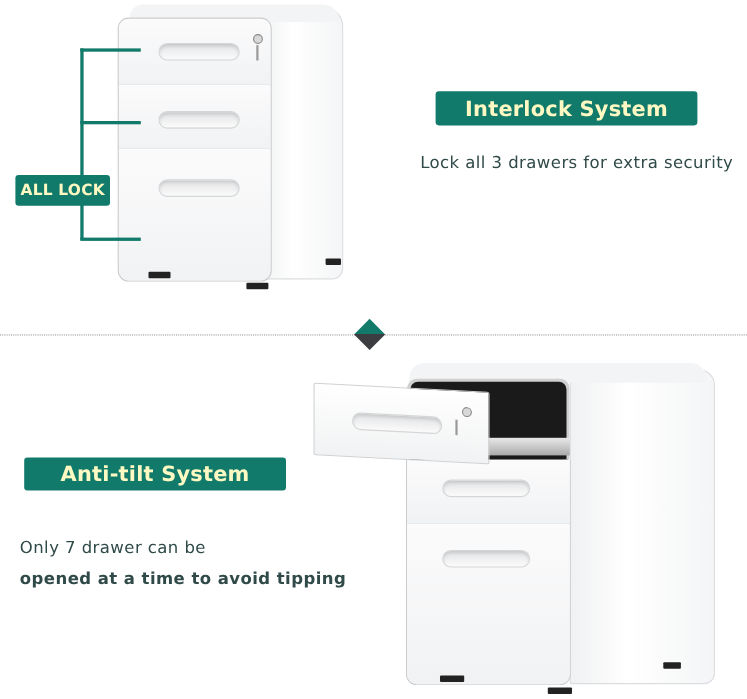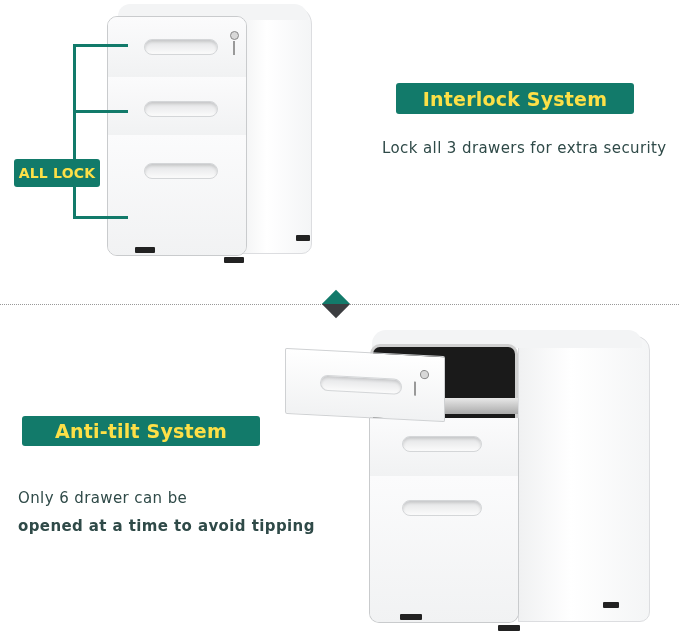--- a/index.html
+++ b/index.html
@@ -1,18 +1,18 @@
 <!DOCTYPE html>
 <html><head>
 <meta charset="utf-8">
 <style>
   html,body{margin:0;padding:0;background:#fff;}
   body{width:679px;height:635px;position:relative;overflow:hidden;font-family:"DejaVu Sans","Liberation Sans",sans-serif;}
   .abs{position:absolute;}
-  .badge{position:absolute;background:#127a6a;color:#fde047;border-radius:3px;font-weight:bold;display:flex;align-items:center;justify-content:center;letter-spacing:0.2px;}
+  .badge{position:absolute;background:#127a6a;color:#fef9c3;border-radius:3px;font-weight:bold;display:flex;align-items:center;justify-content:center;letter-spacing:0.2px;}
   .desc{position:absolute;color:#2f4a48;font-size:15px;letter-spacing:0.4px;line-height:28px;}
   .bracket{position:absolute;background:#127a6a;}
   
   .cab-side{position:absolute;background:linear-gradient(90deg,#f0f1f2 0%,#ffffff 40%,#f4f5f6 100%);}
   .cab-front{position:absolute;background:#f7f7f8;border:1px solid #c9cbcd;border-radius:10px;box-sizing:border-box;overflow:hidden;}
   .drawer{position:absolute;left:0;right:0;border-bottom:1px solid #b9bbbd;background:linear-gradient(180deg,#fbfbfc,#f1f2f3);}
   .handle{position:absolute;height:14px;border-radius:8px;background:linear-gradient(180deg,#e2e3e5,#fbfbfb);border:1px solid #d4d6d8;box-shadow:inset 0 2px 3px rgba(0,0,0,0.12);}
   .lock{position:absolute;width:9px;height:9px;border-radius:50%;background:#d8d8d8;border:1px solid #888;box-sizing:border-box;}
   .key{position:absolute;width:2px;height:14px;background:#999;}
   .foot{position:absolute;background:#222;height:6px;border-radius:1px;}
@@ -56,21 +56,21 @@
   <div class="badge" style="left:396px;top:83px;width:238px;height:31px;font-size:19px;">Interlock System</div>
   <div class="desc" style="left:382px;top:134px;width:310px;">Lock all 3 drawers for extra security</div>
 </div>
 
 <div class="divider"></div>
 <div class="diamond"></div>
 
 <div>
 
   <div class="badge" style="left:22px;top:416px;width:238px;height:30px;font-size:19px;">Anti-tilt System</div>
-  <div class="desc" style="left:18px;top:484px;width:290px;">Only 6 drawer can be</div>
+  <div class="desc" style="left:18px;top:484px;width:290px;">Only 7 drawer can be</div>
   <div class="desc" style="left:18px;top:512px;width:300px;font-weight:bold;">opened at a time to avoid tipping</div>
 
   <div>
     <div class="cab-side" style="left:518px;top:336px;width:132px;height:286px;border-radius:0 14px 10px 0;border:1px solid #dcdde0;box-sizing:border-box;"></div>
     <div class="cab-side" style="left:372px;top:330px;width:270px;height:18px;background:#f3f4f5;border-radius:14px 14px 0 0;"></div>
 
     <div class="abs" style="left:370px;top:344px;width:148px;height:74px;background:#1a1a1a;border-radius:10px 10px 0 0;border:3px solid #d0d0d0;border-bottom:none;box-sizing:border-box;"></div>
     <div class="abs" style="left:440px;top:398px;width:78px;height:16px;background:linear-gradient(180deg,#e8e8e8,#aaa);"></div>
 
     <div class="cab-front" style="left:369px;top:418px;width:150px;height:205px;border-top:none;border-radius:0 0 10px 10px;">

